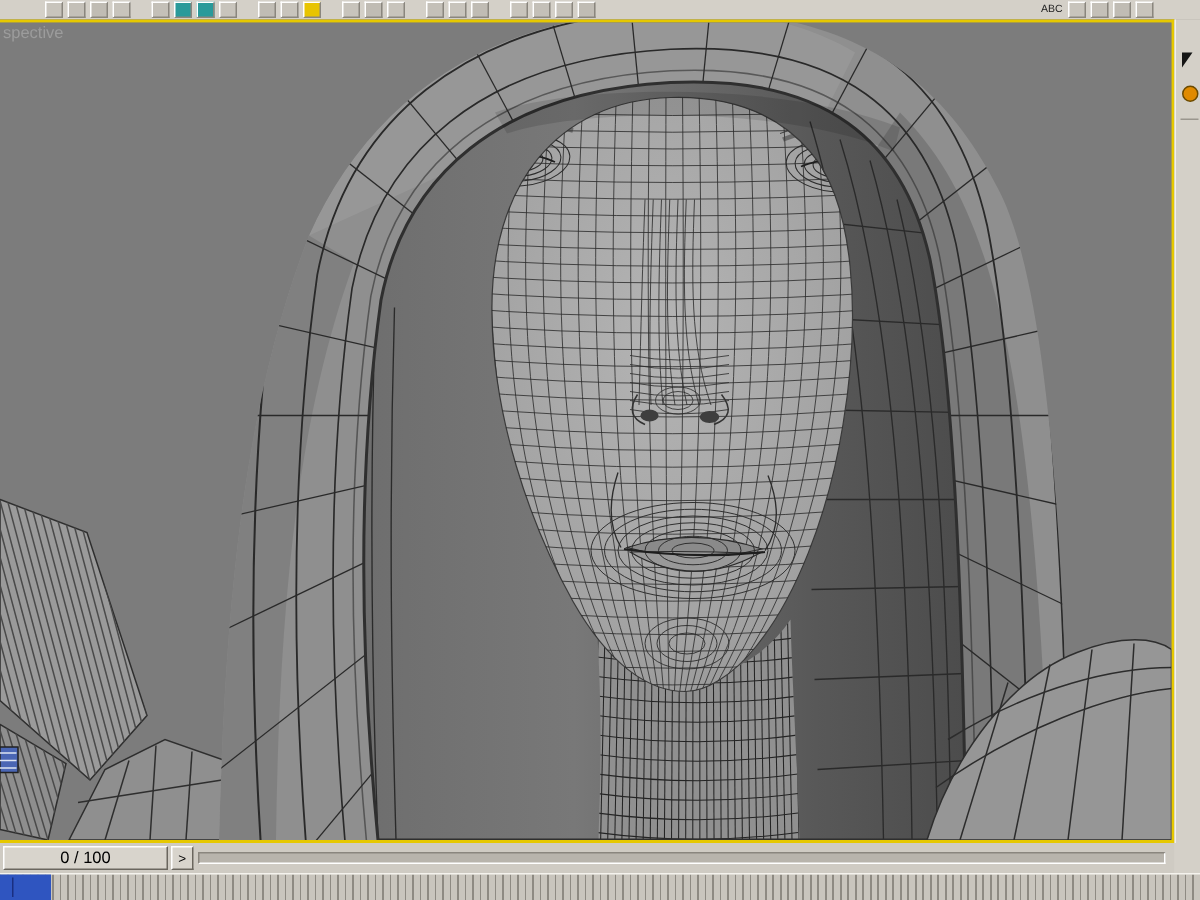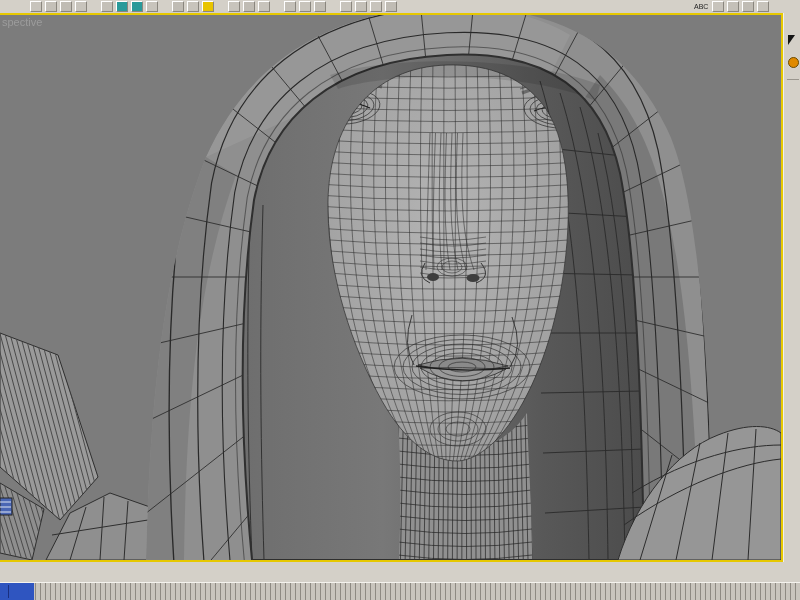--- a/index.html
+++ b/index.html
@@ -412,19 +412,24 @@
         <path d="M632,478 C690,442 744,430 781,430" fill="none" stroke="#2c2c2c" stroke-width="1"></path>
       </svg>
   </div>
 
   <div class="command-panel">
     <div class="cp-cursor"></div>
     <div class="cp-circle"></div>
     <div class="cp-line"></div>
   </div>
 
+  <div class="time-row">
+    <div class="ts-button">0 / 100</div>
+    <div class="ts-next">&gt;</div>
+    <div class="ts-track"></div>
+  </div>
   <div class="corner-right"></div>
 
   <div class="track-bar">
     <div class="tb-blue"></div>
   </div>
 
 </div>
 
 </body></html>

